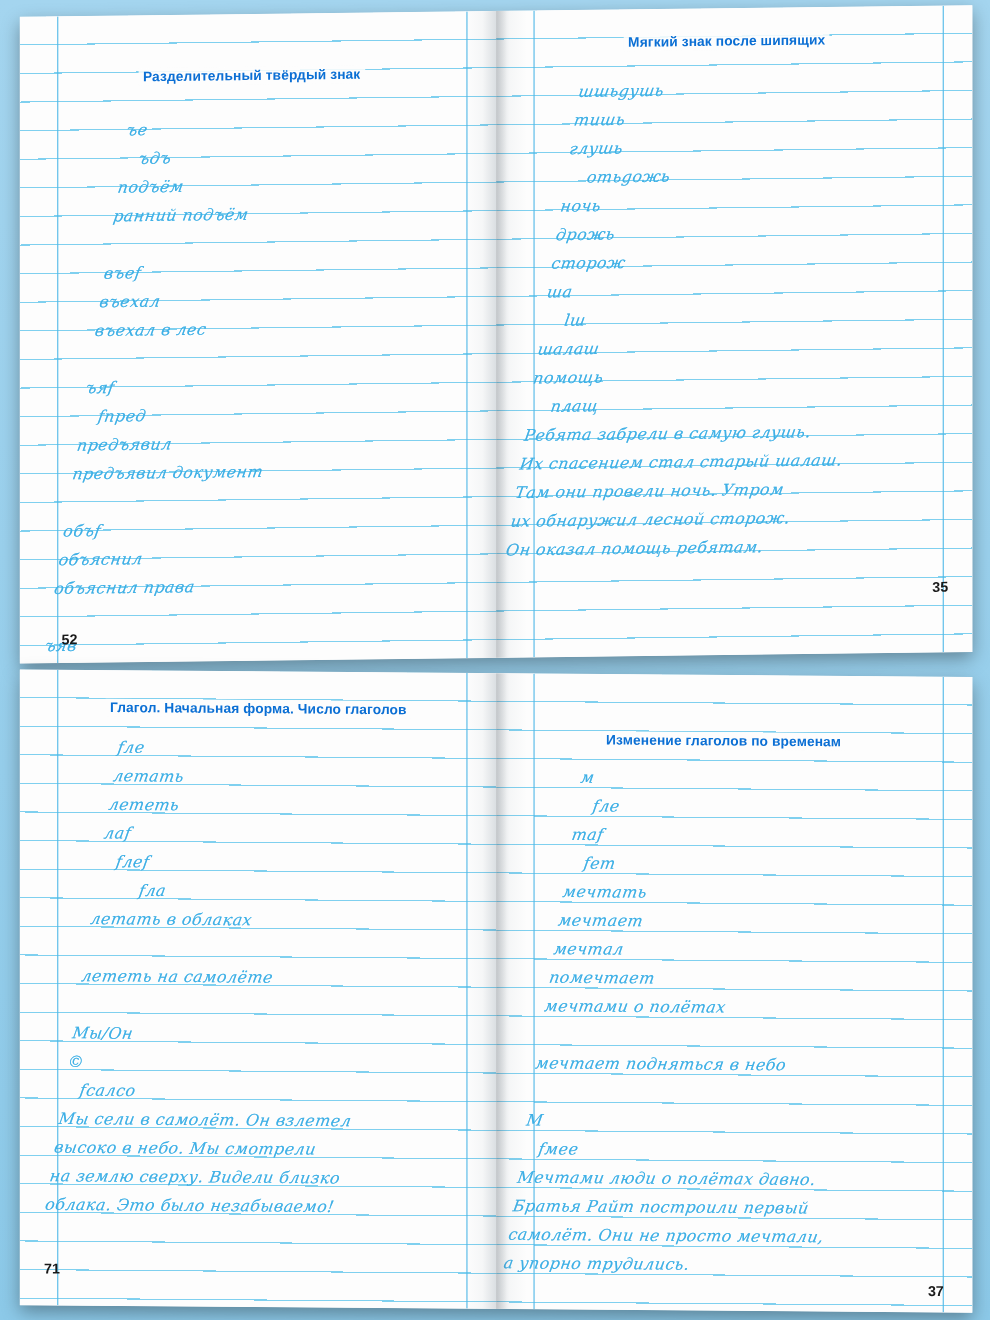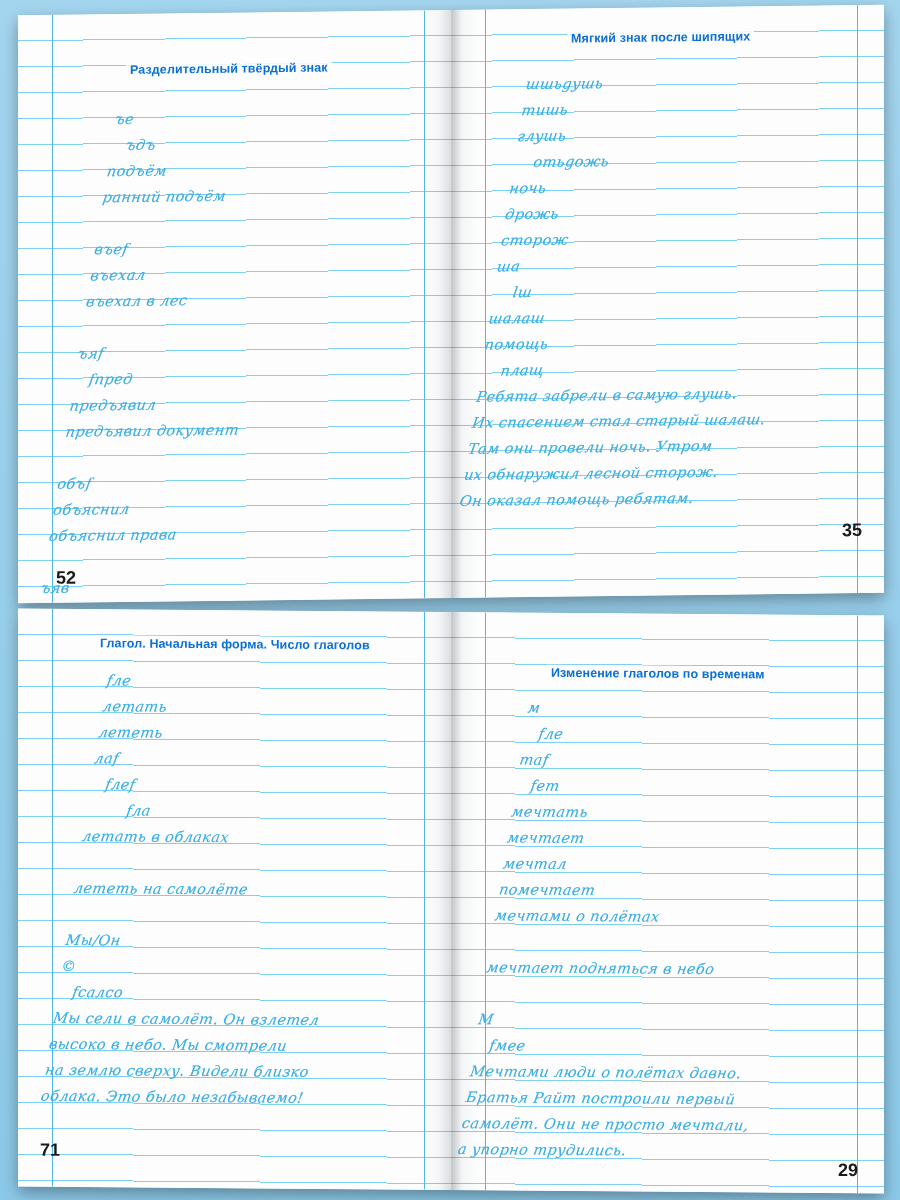--- a/index.html
+++ b/index.html
@@ -125,21 +125,21 @@
     letter-spacing: 0.4px;
     transform: skewX(-9deg);
     text-shadow: 0 0 0.4px rgba(63,176,230,0.55);
   }
 
   
   .pagenum {
     position: absolute;
     z-index: 7;
     font-weight: bold;
-    font-size: 18px;
+    font-size: 13px;
     color: #1a1a1a;
   }
 </style>
 </head>
 <body>
 
 <div id="root">
 
   <div class="spread spread-top">
 
@@ -256,20 +256,20 @@
 
 мечтает подняться в небо
 
 М
    fмее
 Мечтами люди о полётах давно.
 Братья Райт построили первый
 самолёт. Они не просто мечтали,
 а упорно трудились.</div>
 
-      <div class="pagenum" style="right:26px; bottom:12px;">29</div>
+      <div class="pagenum" style="right:26px; bottom:12px;">37</div>
     </div>
 
     <div class="gutter"></div>
     <div class="page-edge" style="left:50%;"></div>
   </div>
 
 </div>
 
 </body></html>

